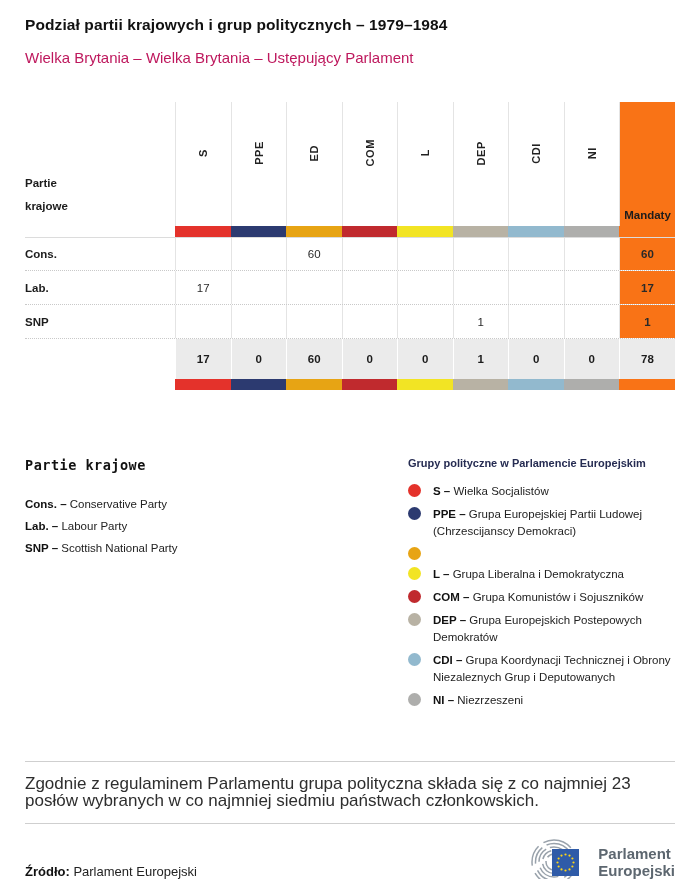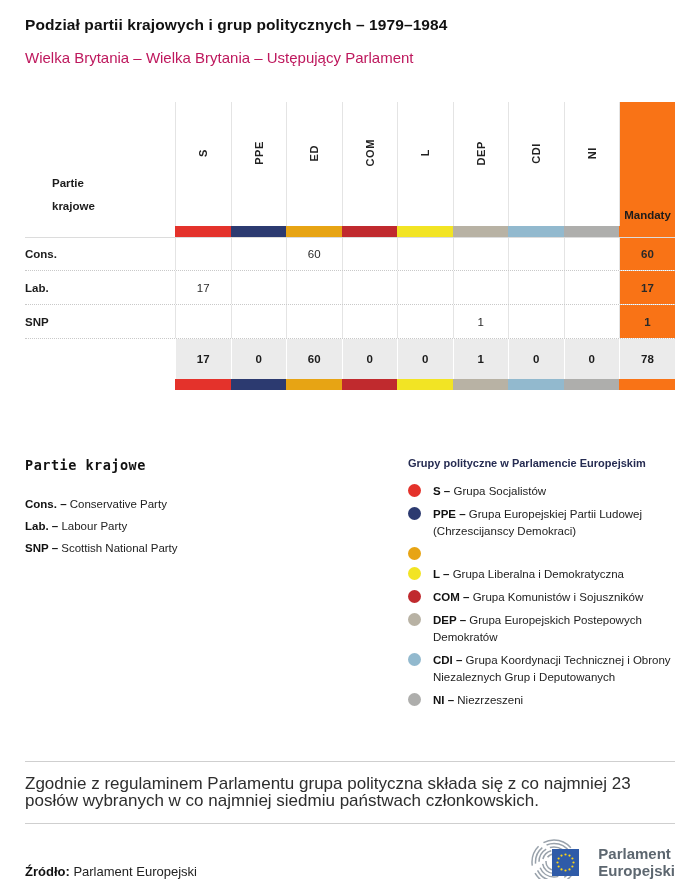--- a/index.html
+++ b/index.html
@@ -22,21 +22,21 @@
   .trow {
     display: grid;
     grid-template-columns: 150px repeat(8, 1fr) 56px;
   }
   .vline { border-left: 1px solid #e4e4e4; }
   .mand { background: #f97316; }
 
   .header-row { height: 124px; }
   .head-label {
     display: flex; flex-direction: column; justify-content: flex-end;
-    padding-bottom: 8px; font-weight: bold; font-size: 11.5px; line-height: 23px; margin-left: 27px;
+    padding-bottom: 8px; font-weight: bold; font-size: 11.5px; line-height: 23px;
   }
   .head-col {
     display: flex; align-items: center; justify-content: center;
     padding-bottom: 22px;
   }
   .head-col span {
     writing-mode: vertical-rl; transform: rotate(180deg);
     font-weight: bold; font-size: 11px; letter-spacing: 0.6px; color: #222;
   }
   .head-mand {
@@ -222,21 +222,21 @@
         <li><b>Lab. –</b> <span>Labour Party</span></li>
         <li><b>SNP –</b> <span>Scottish National Party</span></li>
       </ul>
     </div>
 
     <div class="legend-right">
       <h3>Grupy polityczne w Parlamencie Europejskim</h3>
       <ul>
         <li>
           <span class="dot" style="background-color: rgb(228, 50, 43);"></span>
-          <span class="ltext"><b>S –</b> <span>Grupa Socjalistów</span></span>
+          <span class="ltext"><b>S –</b> <span>Wielka Socjalistów</span></span>
         </li>
         <li>
           <span class="dot" style="background-color: rgb(44, 58, 112);"></span>
           <span class="ltext"><b>PPE –</b> <span>Grupa Europejskiej Partii Ludowej (Chrzescijanscy Demokraci)</span></span>
         </li>
         <li>
           <span class="dot" style="background-color: rgb(231, 164, 20);"></span>
         </li>
         <li>
           <span class="dot" style="background-color: rgb(242, 228, 36);"></span>

